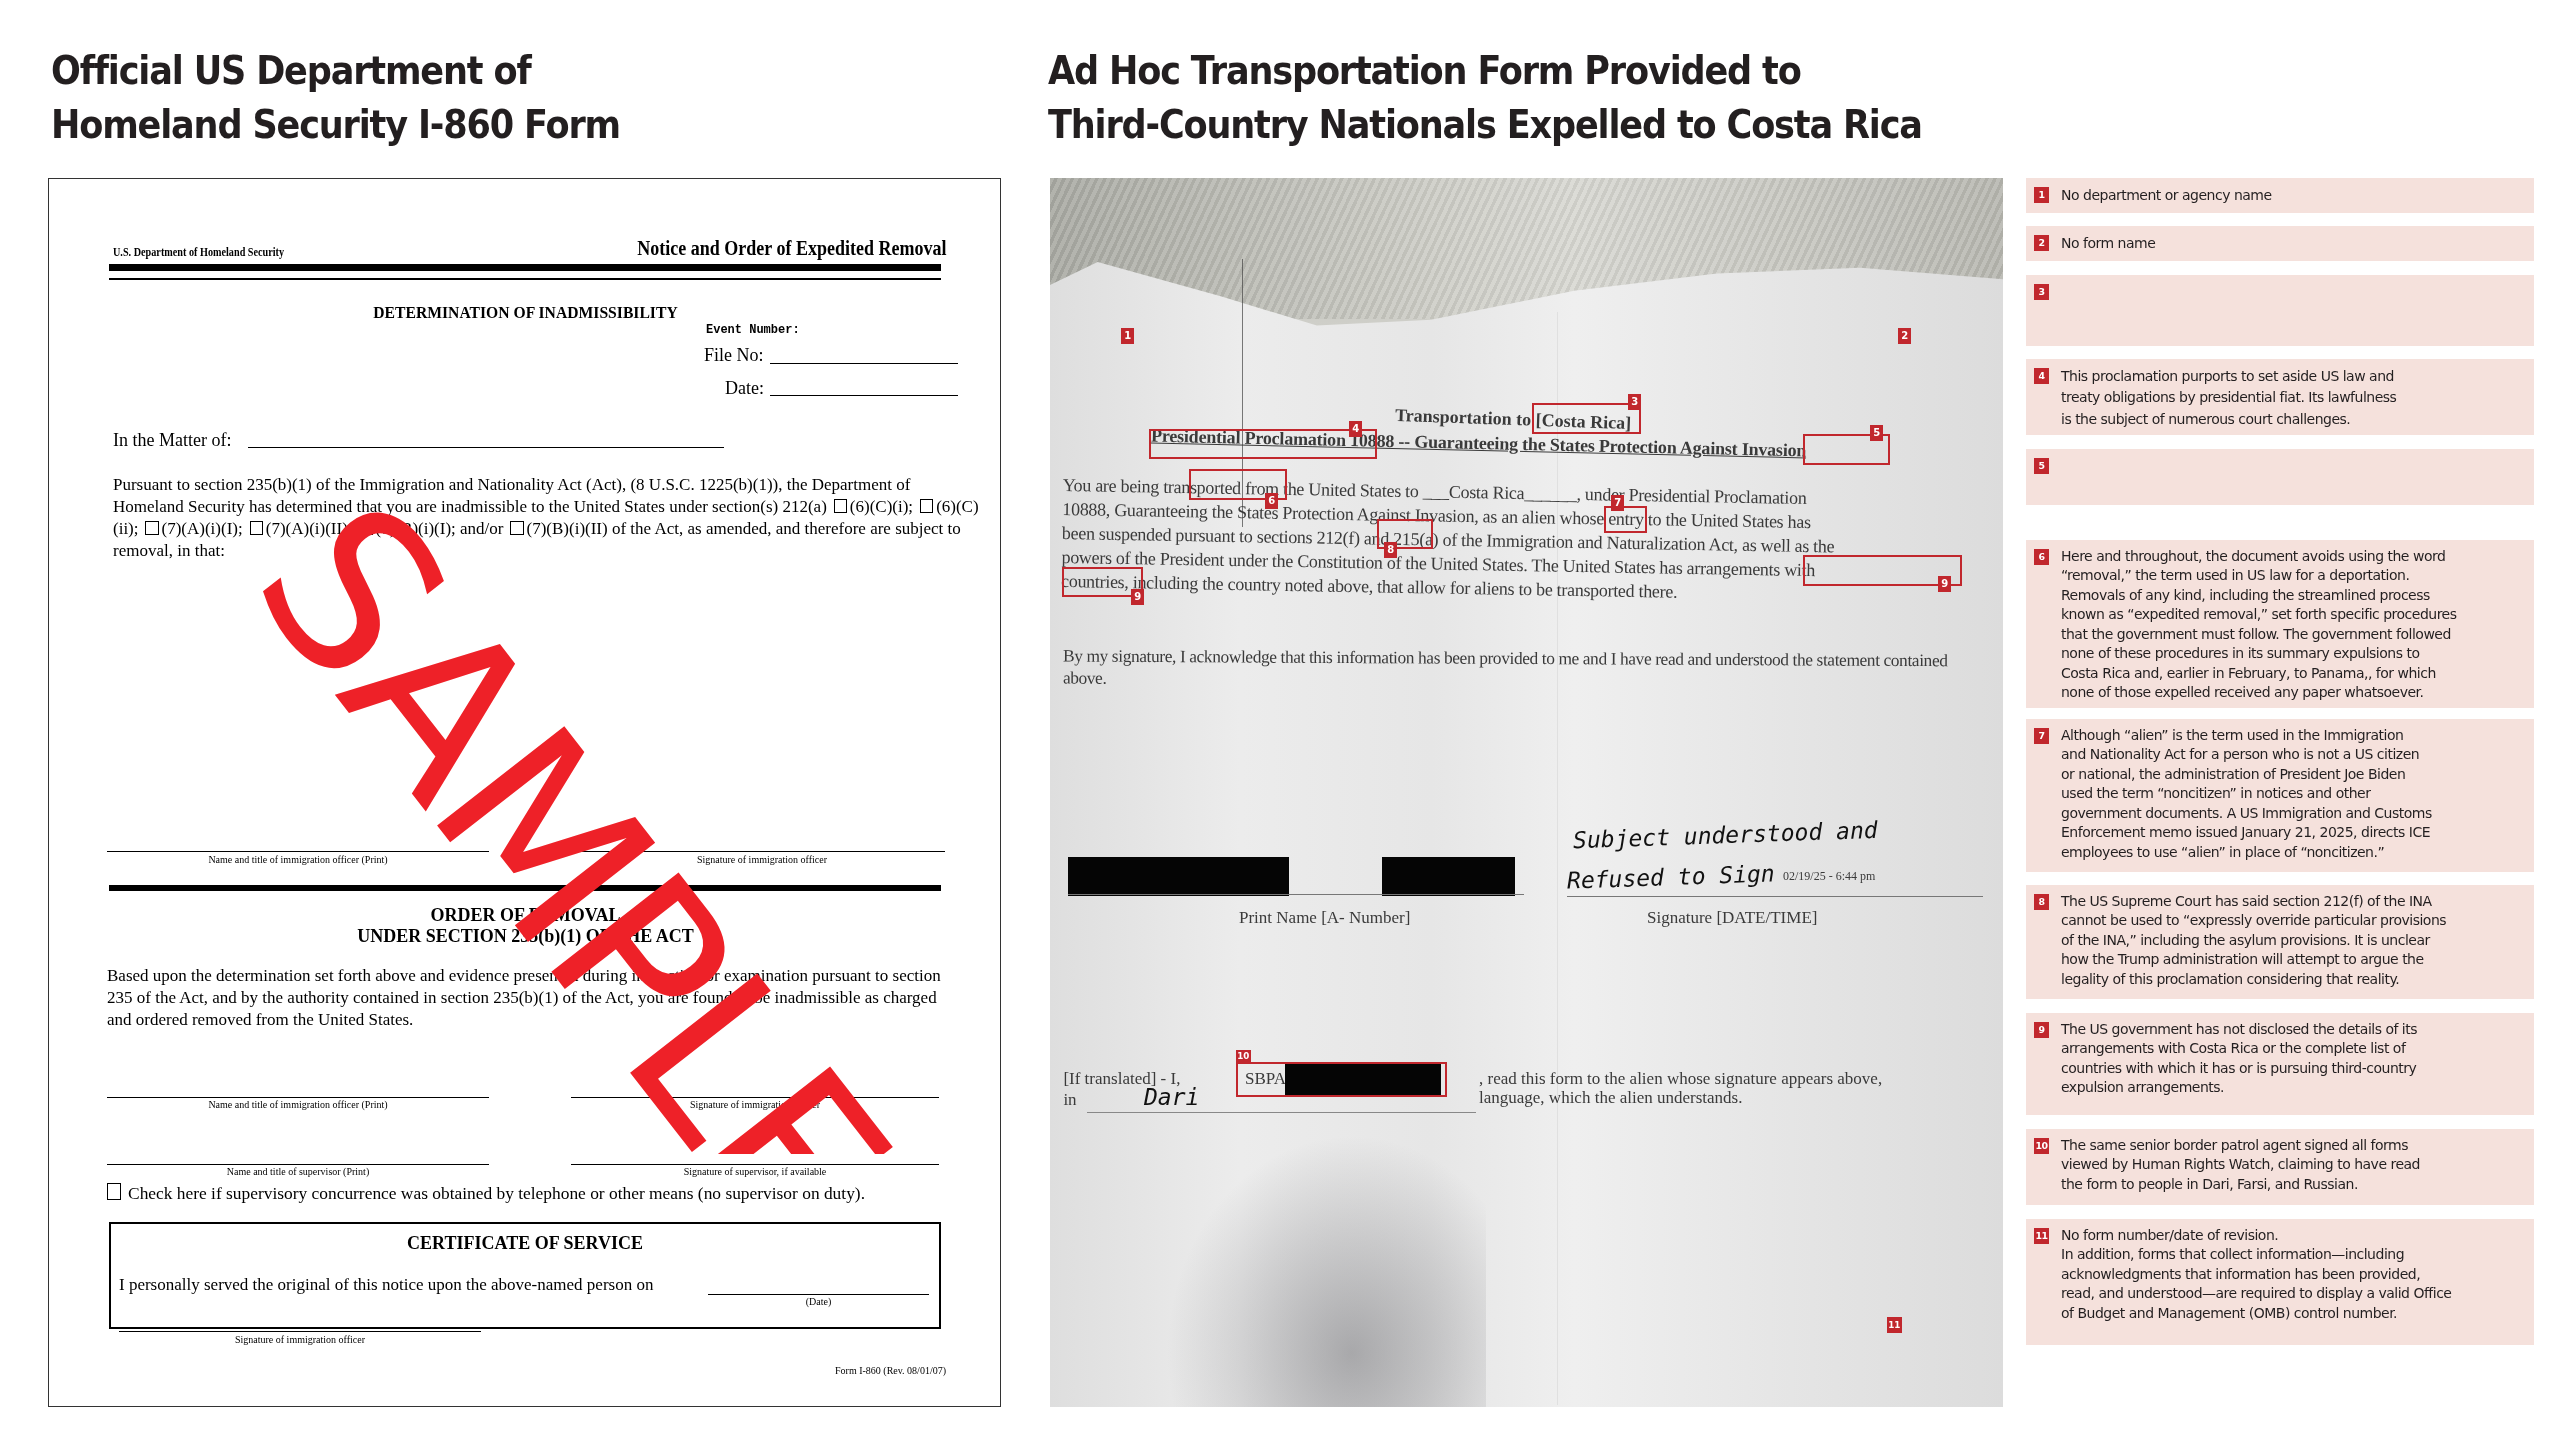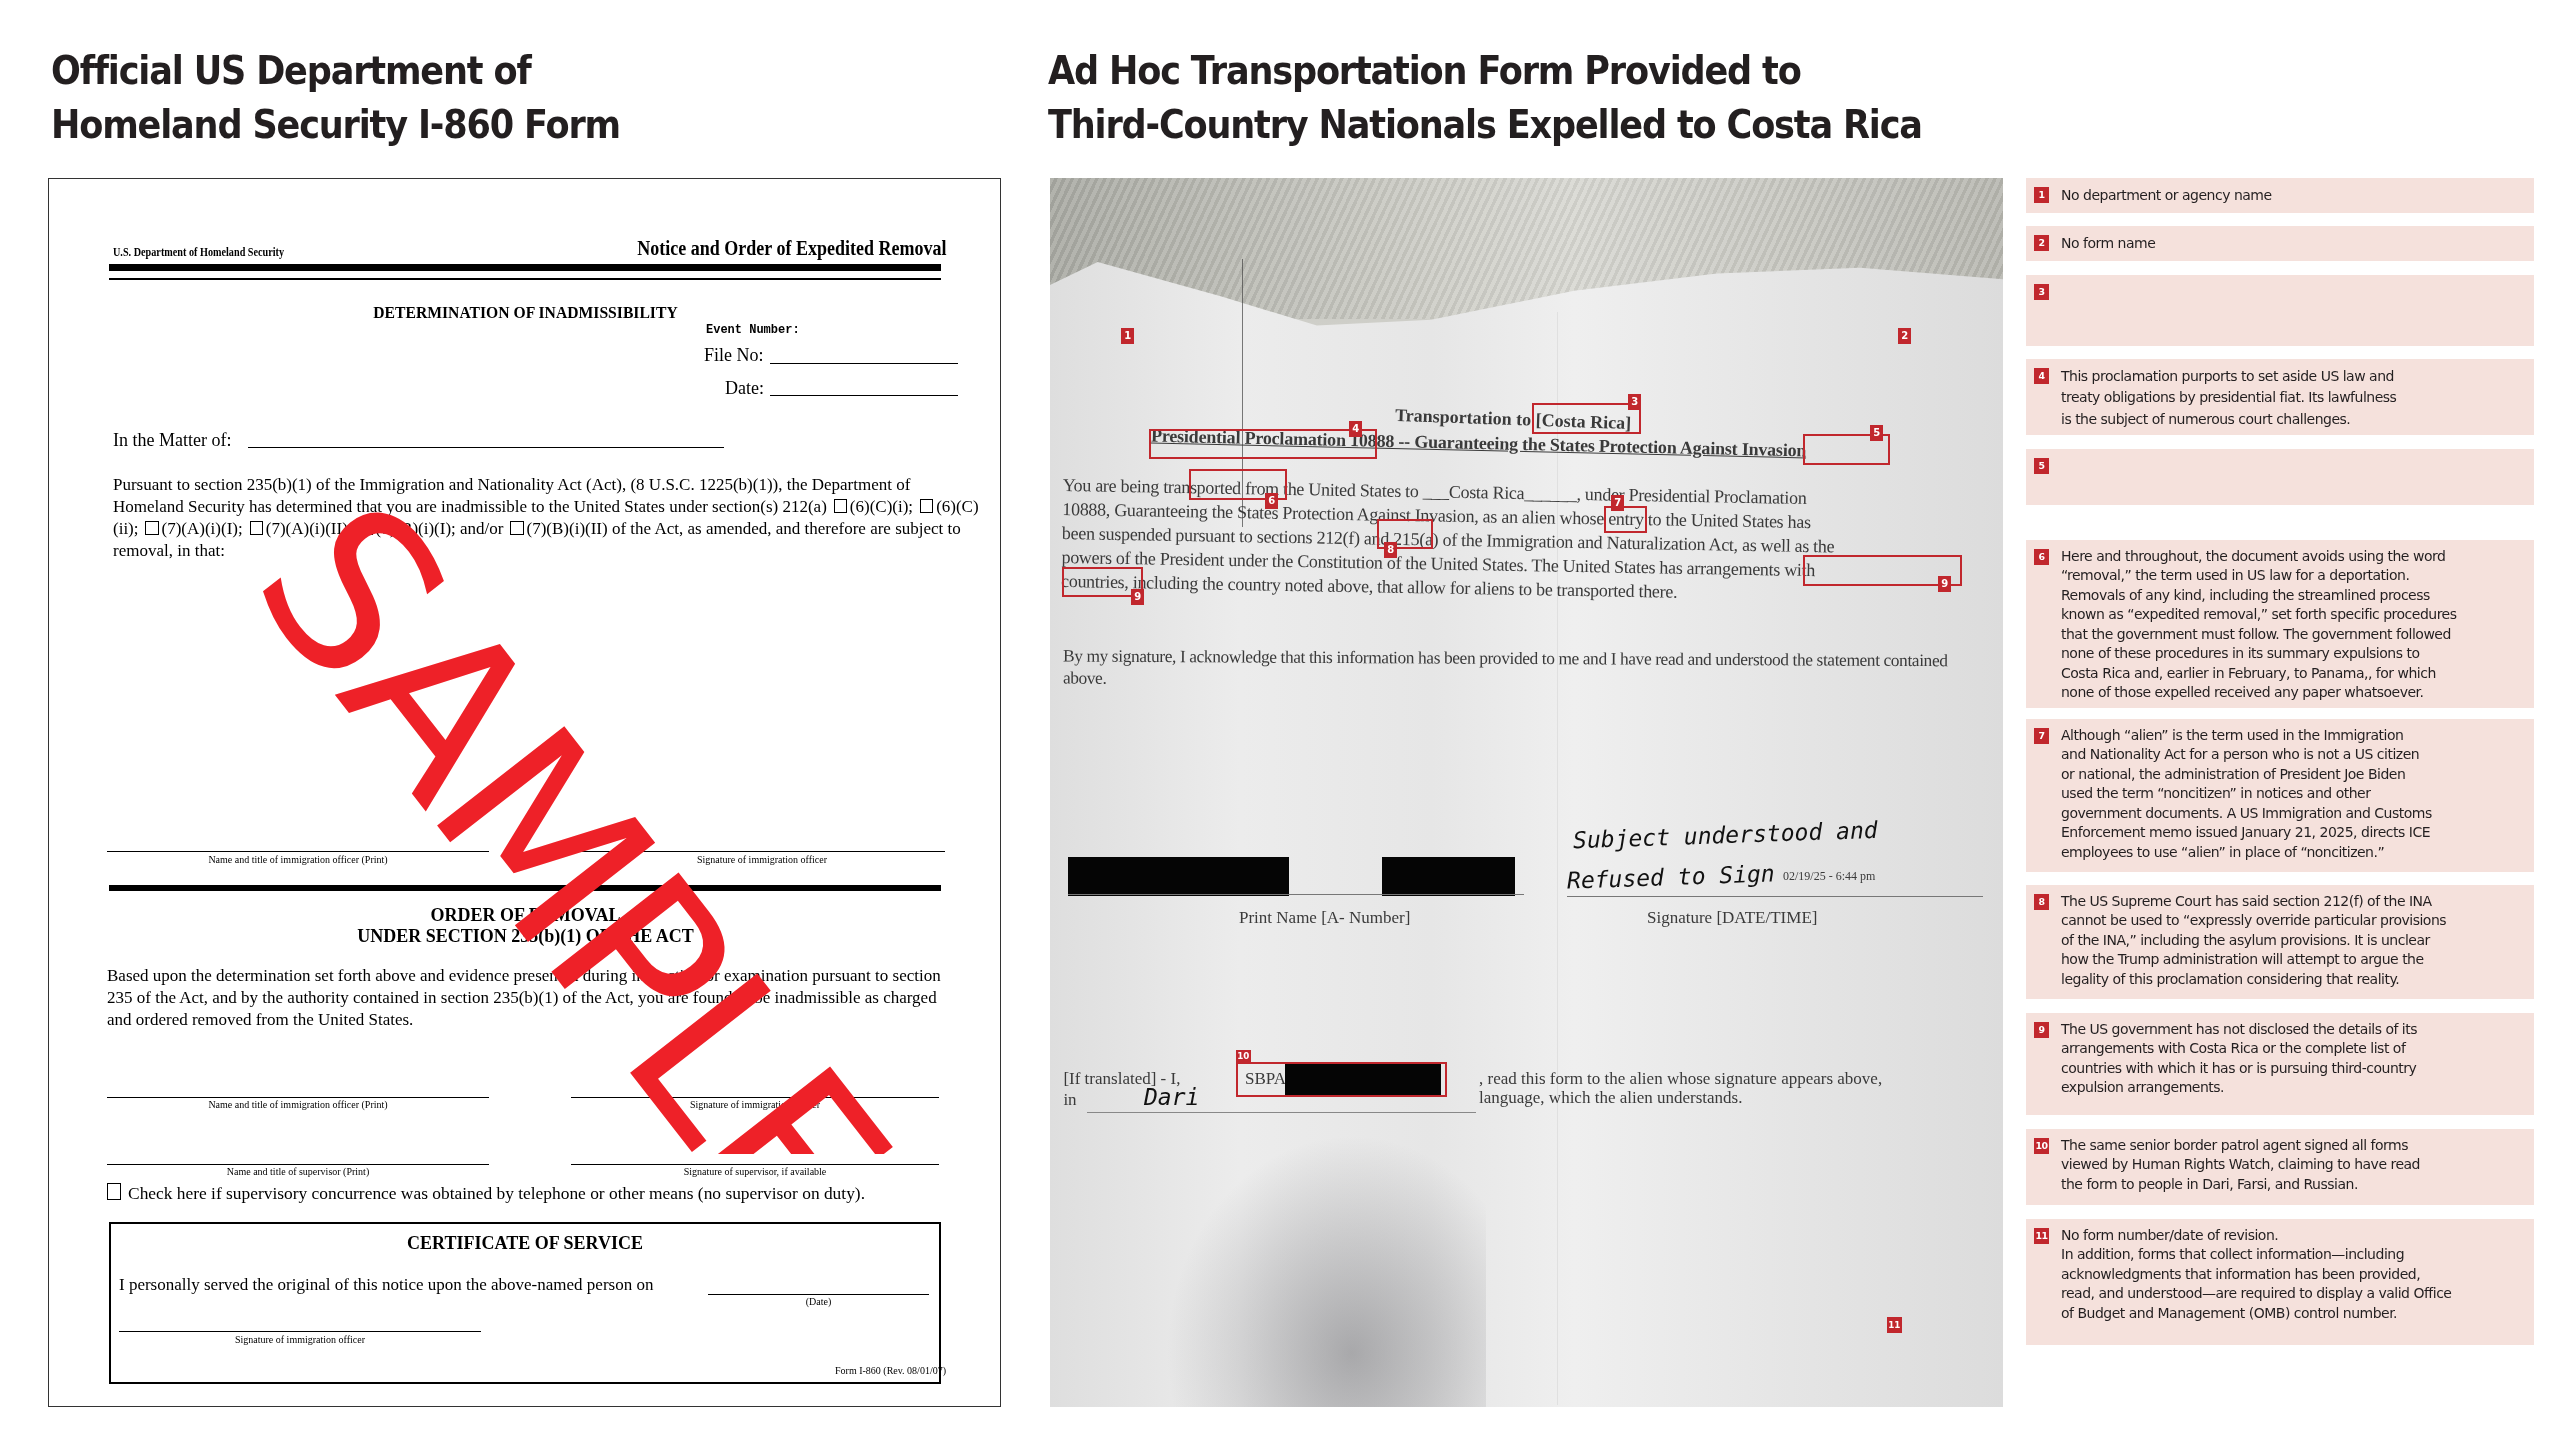--- a/index.html
+++ b/index.html
@@ -17,21 +17,21 @@
   .o-det-title { left:0; width:953px; top:123px; text-align:center; font-size:17.4px; font-weight:bold; transform:scaleX(0.9); }
   .o-event { left:657px; top:144px; font-family:"Liberation Mono", monospace; font-weight:bold; font-size:12px; }
   .o-label { font-size:18px; }
   .o-line { border-bottom:1.3px solid #000; }
   .o-para { left:64px; font-size:17px; line-height:22px; width:872px; }
   .o-box { display:inline-block; width:11.4px; height:11.4px; border:1.3px solid #000; vertical-align:-0.7px; margin:0 2.7px; }
   .o-sigline { height:0; border-top:1.3px solid #000; }
   .o-caption { font-size:10px; text-align:center; }
   .o-bigrule { left:60px; top:706px; width:832px; height:6px; background:#000; }
   .o-center { left:0; width:953px; text-align:center; font-size:18px; font-weight:bold; }
-  .o-cert { left:60px; top:1043px; width:832px; height:162px; border:2px solid #000; box-sizing:border-box; }
+  .o-cert { left:60px; top:1043px; width:832px; height:107px; border:2px solid #000; box-sizing:border-box; }
   .o-formno { right:54px; top:1186px; font-size:10px; }
   .sample { left:201px; top:483px; width:738px; height:671px; pointer-events:none; }
 
   
   .photo { position:absolute; left:1050px; top:178px; width:953px; height:1229px; overflow:hidden;
     background: linear-gradient(180deg,#bdbdb6 0%,#c9c9c2 8%,#d7d7d3 18%, #e4e4e4 25%, #e9e9e9 45%, #e2e2e2 70%, #dadada 100%); }
   .photo .bg-top { position:absolute; left:0; top:0; width:100%; height:141px;
     background: repeating-linear-gradient(115deg, rgba(255,255,255,0.10) 0 4px, rgba(0,0,0,0.05) 4px 7.4px), linear-gradient(90deg,#a9aaa3,#cdcdc6 40%,#d8d8d2 55%,#b7b7b0); }
   .photo .paper { position:absolute; left:0; top:84px; width:100%; height:1154px;
     background: linear-gradient(90deg,#dedede 0%,#ececec 20%,#e6e6e6 40%,#efefef 55%,#e4e4e4 80%,#dcdcdc 100%);

